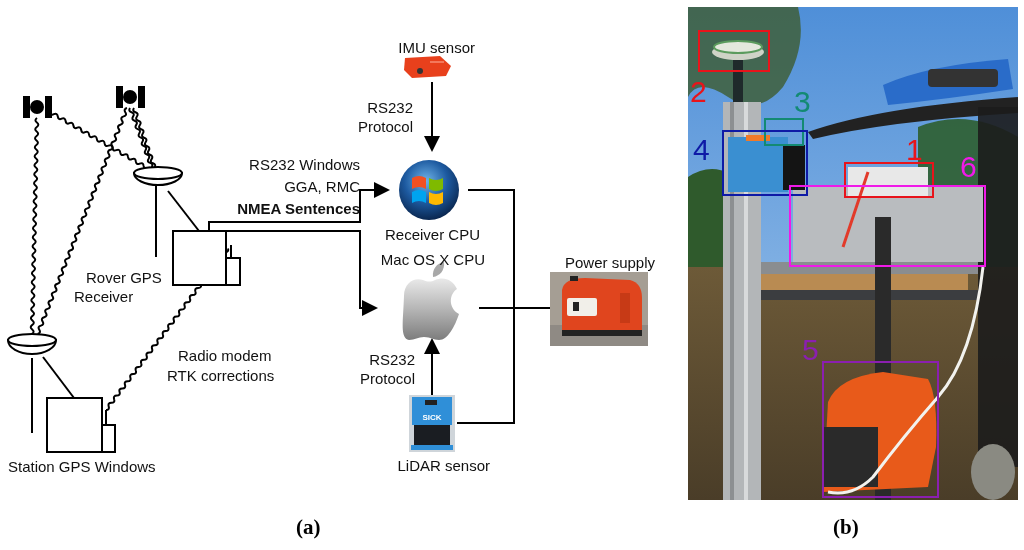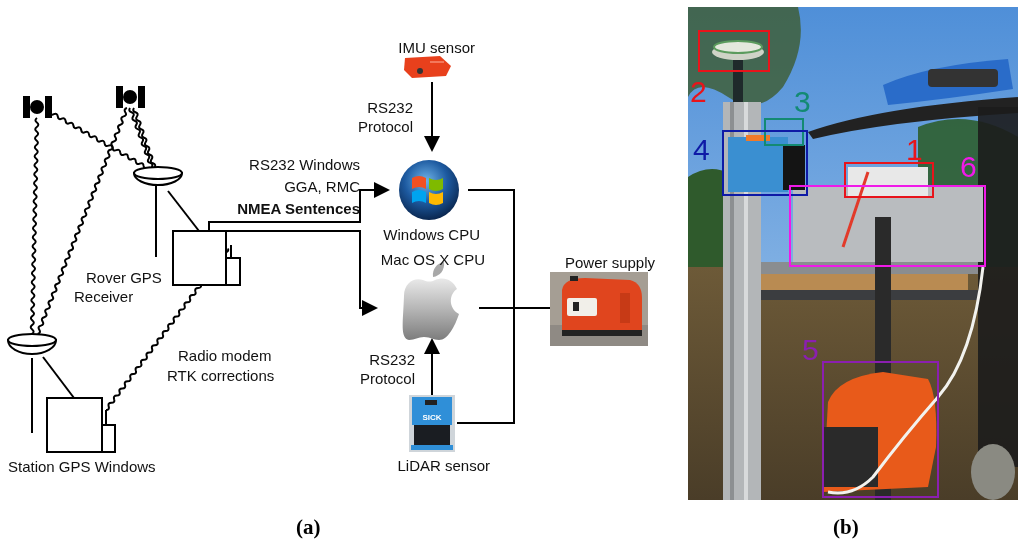--- a/index.html
+++ b/index.html
@@ -125,21 +125,21 @@
     <text x="432" y="420" font-family="Liberation Sans, sans-serif" font-size="8" font-weight="bold" fill="#fff" text-anchor="middle">SICK</text>
   </g>
 </svg>
 
 <div class="lbl center" style="left:395px;top:38px;width:80px;">IMU sensor</div>
 <div class="lbl" style="left:353px;top:98px;text-align:right;width:60px;">RS232</div>
 <div class="lbl" style="left:353px;top:117px;text-align:right;width:60px;">Protocol</div>
 <div class="lbl center" style="left:220px;top:155px;width:140px;">RS232 Windows</div>
 <div class="lbl center" style="left:220px;top:177px;width:140px;">GGA, RMC</div>
 <div class="lbl center" style="left:220px;top:199px;width:140px;font-weight:bold;">NMEA Sentences</div>
-<div class="lbl center" style="left:380px;top:225px;width:100px;">Windows CPU</div>
+<div class="lbl center" style="left:380px;top:225px;width:100px;">Receiver CPU</div>
 <div class="lbl center" style="left:375px;top:250px;width:110px;">Mac OS X CPU</div>
 <div class="lbl center" style="left:545px;top:253px;width:110px;">Power supply</div>
 <div class="lbl" style="left:345px;top:350px;text-align:right;width:70px;">RS232</div>
 <div class="lbl" style="left:345px;top:369px;text-align:right;width:70px;">Protocol</div>
 <div class="lbl center" style="left:375px;top:456px;width:115px;">LiDAR sensor</div>
 <div class="lbl" style="left:86px;top:268px;">Rover GPS</div>
 <div class="lbl" style="left:74px;top:287px;">Receiver</div>
 <div class="lbl" style="left:178px;top:346px;">Radio modem</div>
 <div class="lbl" style="left:167px;top:366px;">RTK corrections</div>
 <div class="lbl" style="left:8px;top:457px;">Station GPS Windows</div>

